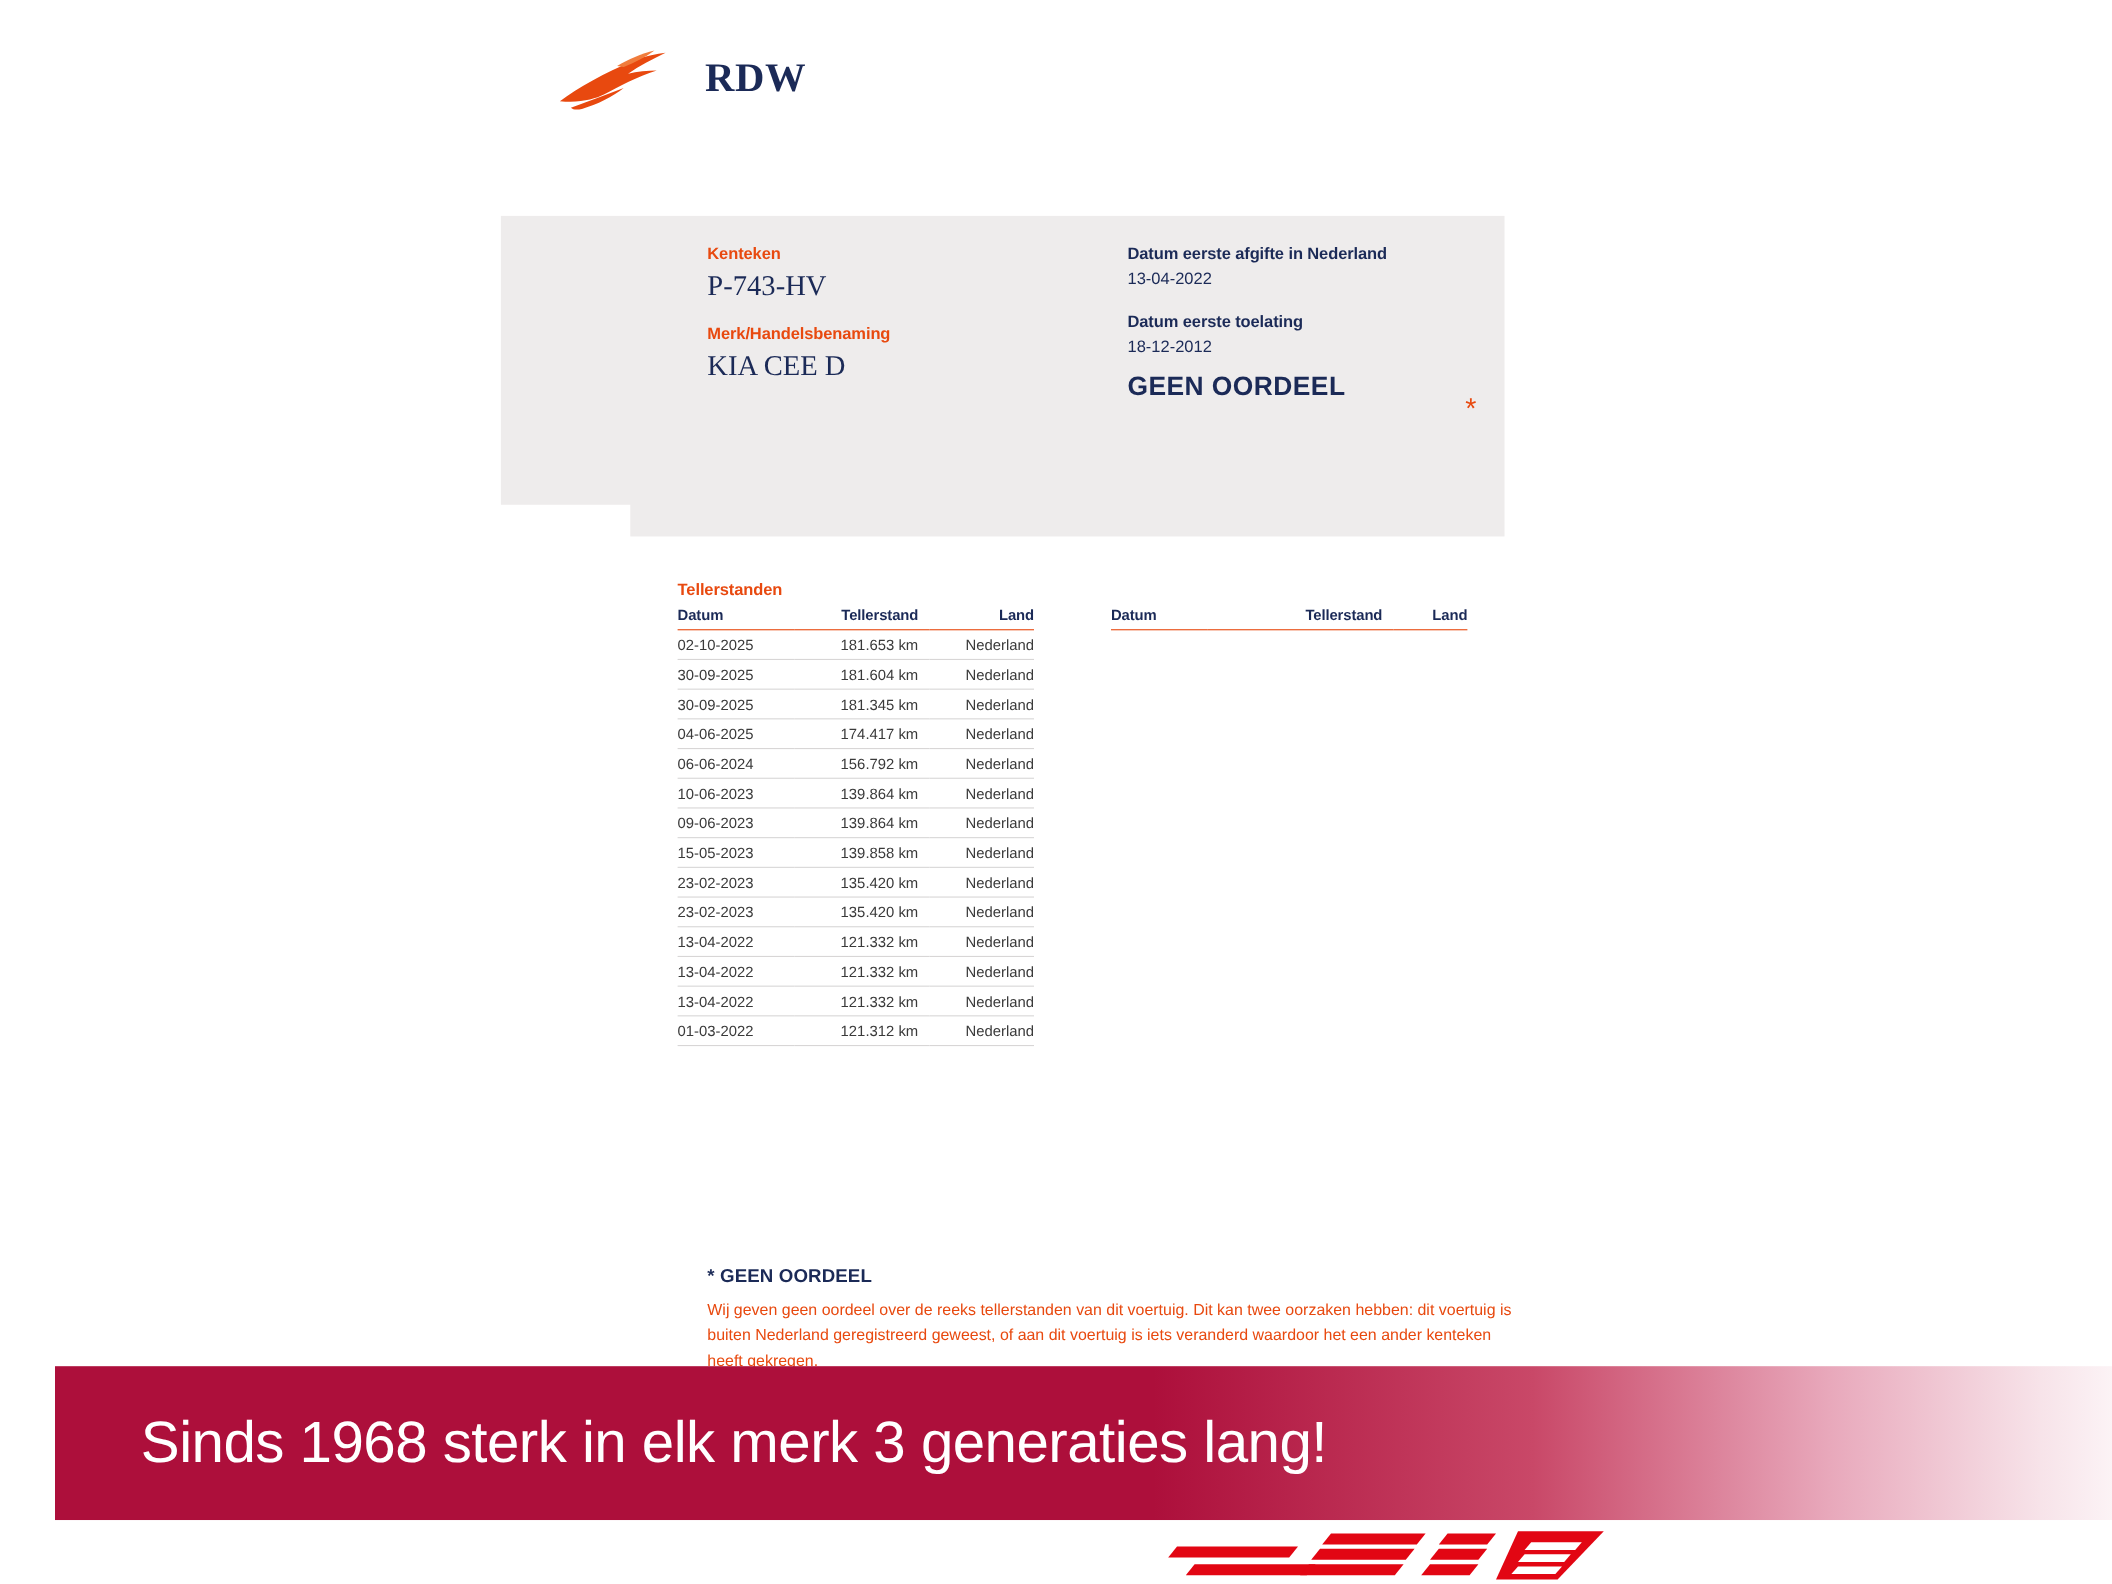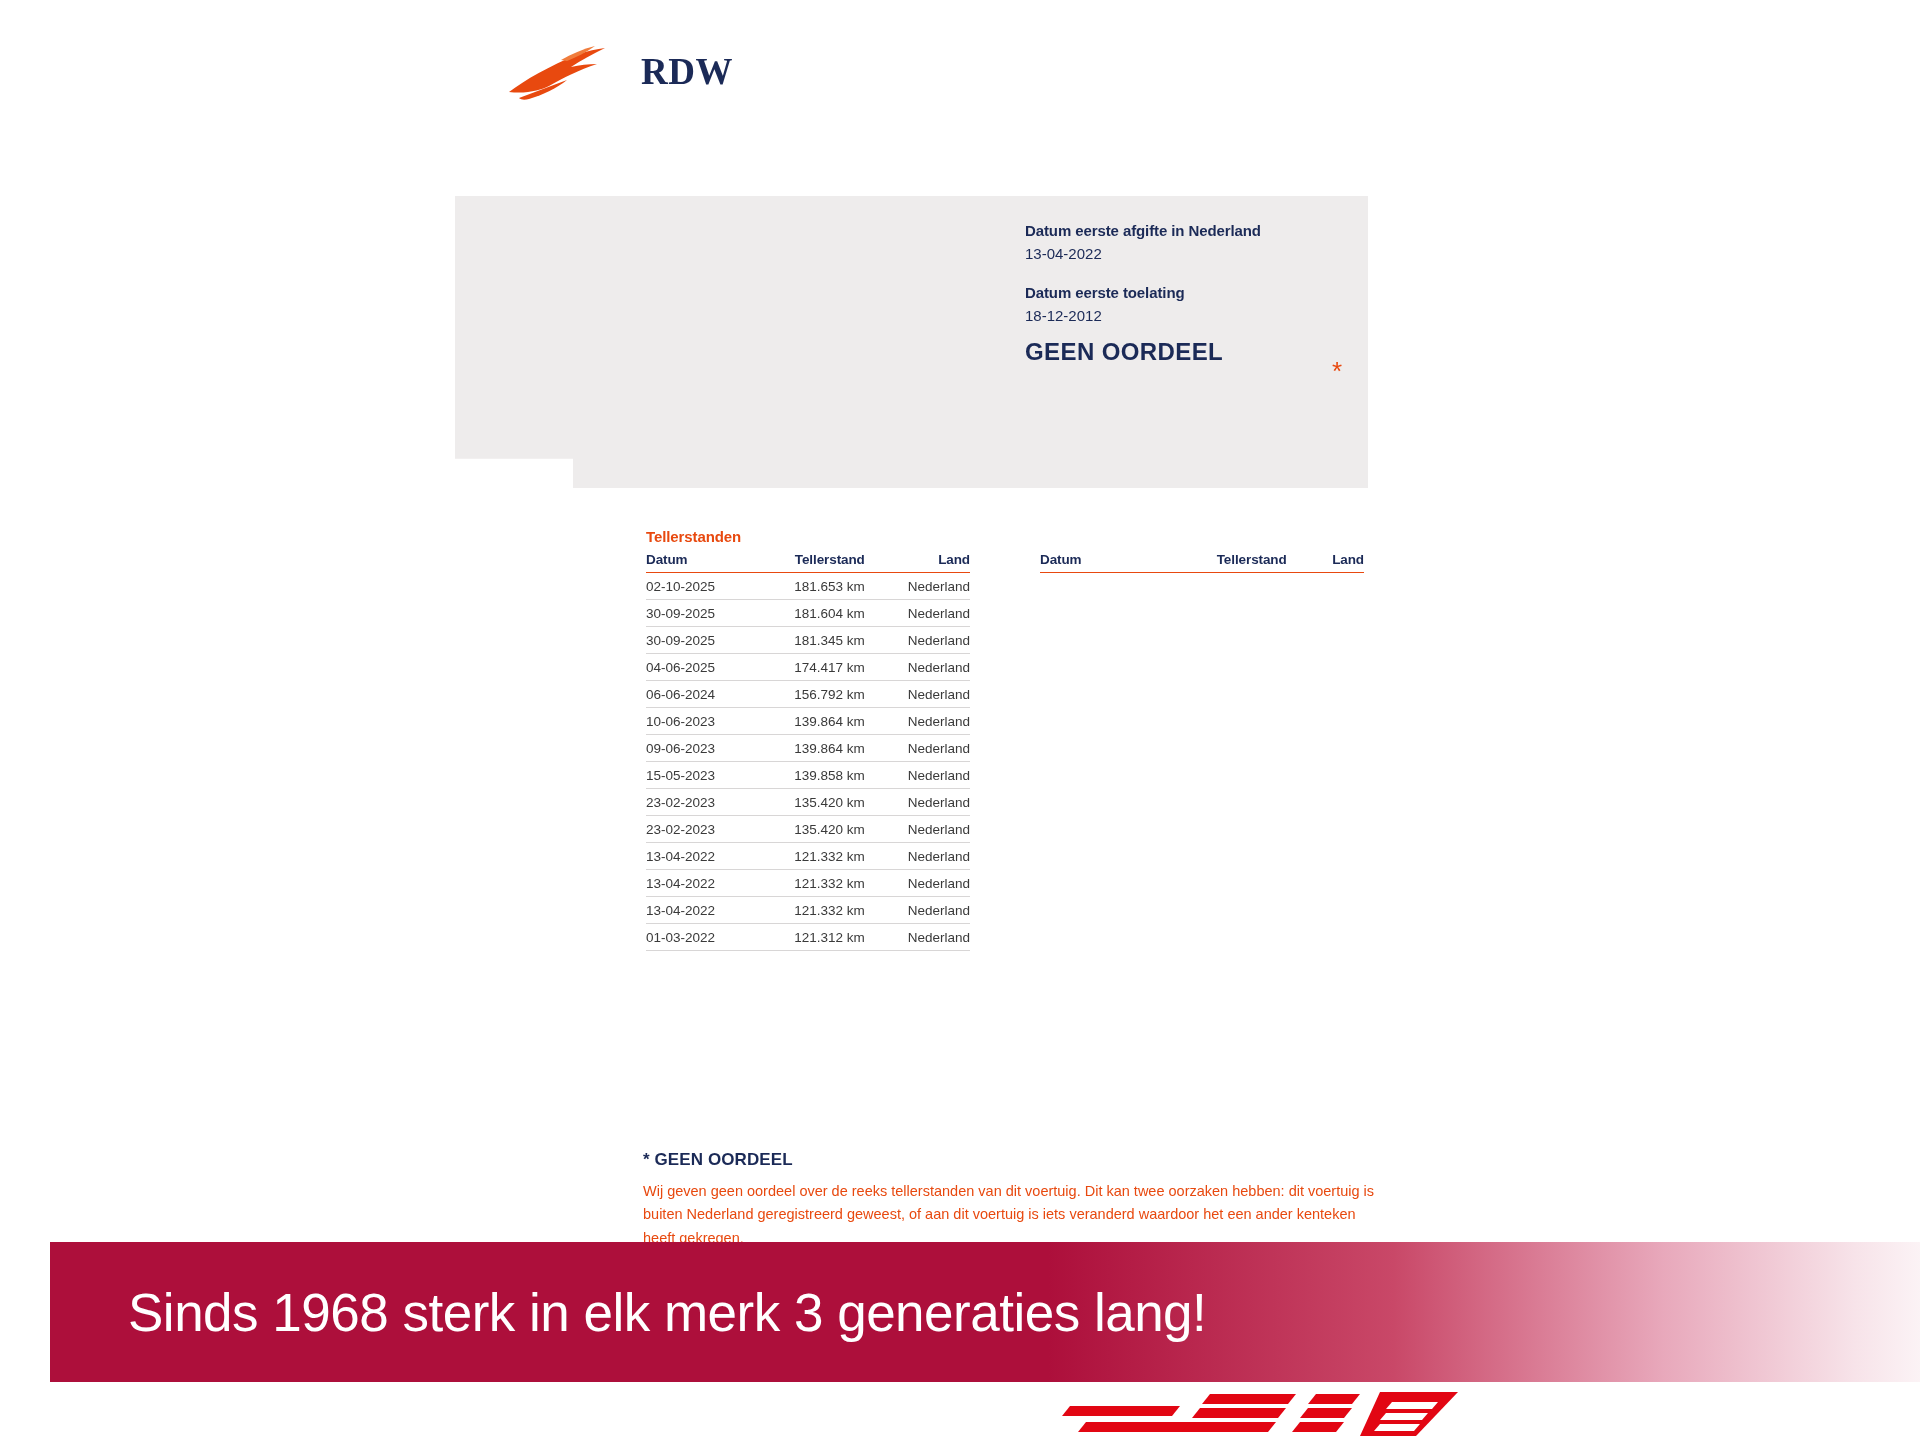--- a/index.html
+++ b/index.html
@@ -139,21 +139,21 @@
     left: 1332px;
     top: 358px;
     font-size: 26px;
     color: #e8490f;
     line-height: 1;
   }
 
   
   #readings {
     position: absolute;
-    left: 646px;
+    left: 616px;
     top: 528px;
     width: 730px;
   }
   #readings-title {
     font-size: 15px;
     font-weight: bold;
     color: #e8490f;
     letter-spacing: -0.1px;
     margin-bottom: 6px;
   }
@@ -277,20 +277,30 @@
           <path d="M14 58 C30 52 46 46 62 40 C52 48 38 55 24 59 C20 60 16 60 14 58 Z" fill="#e8490f"></path>
           <path d="M56 20 C66 14 78 9 90 6 C82 12 72 17 62 21 Z" fill="#f07c3c"></path>
         </svg>
       </span>
       <span class="logo-text">RDW</span>
     </div>
 
   </div>
 
   <div id="summary">
+    <div id="sum-left">
+      <div class="block1">
+        <div class="sum-label">Kenteken</div>
+        <div class="sum-value">P-743-HV</div>
+      </div>
+      <div class="block2">
+        <div class="sum-label">Merk/Handelsbenaming</div>
+        <div class="sum-value">KIA CEE D</div>
+      </div>
+    </div>
 
 
     <div id="sum-right">
       <div class="block1">
         <div class="sum-sublabel">Datum eerste afgifte in Nederland</div>
         <div class="sum-subvalue">13-04-2022</div>
       </div>
       <div class="block2">
         <div class="sum-sublabel">Datum eerste toelating</div>
         <div class="sum-subvalue">18-12-2012</div>

